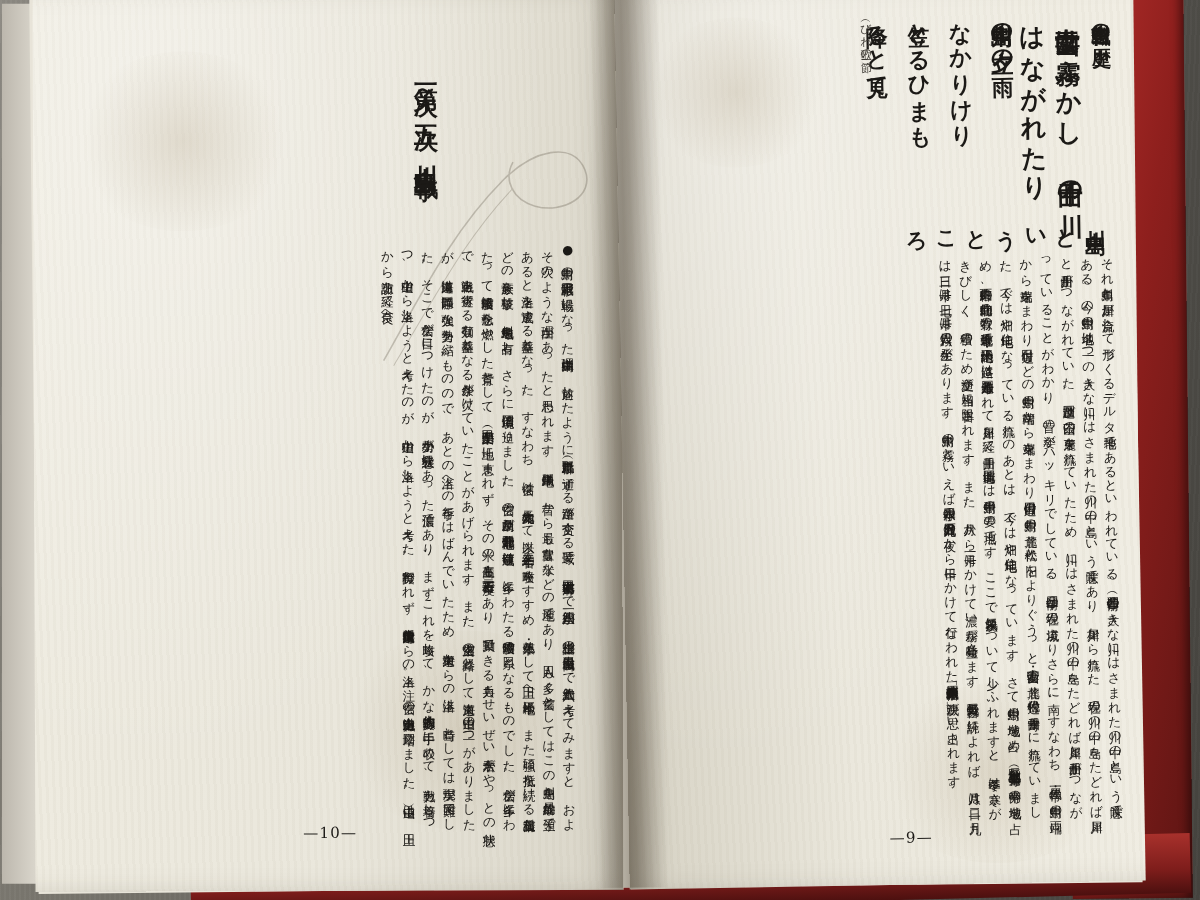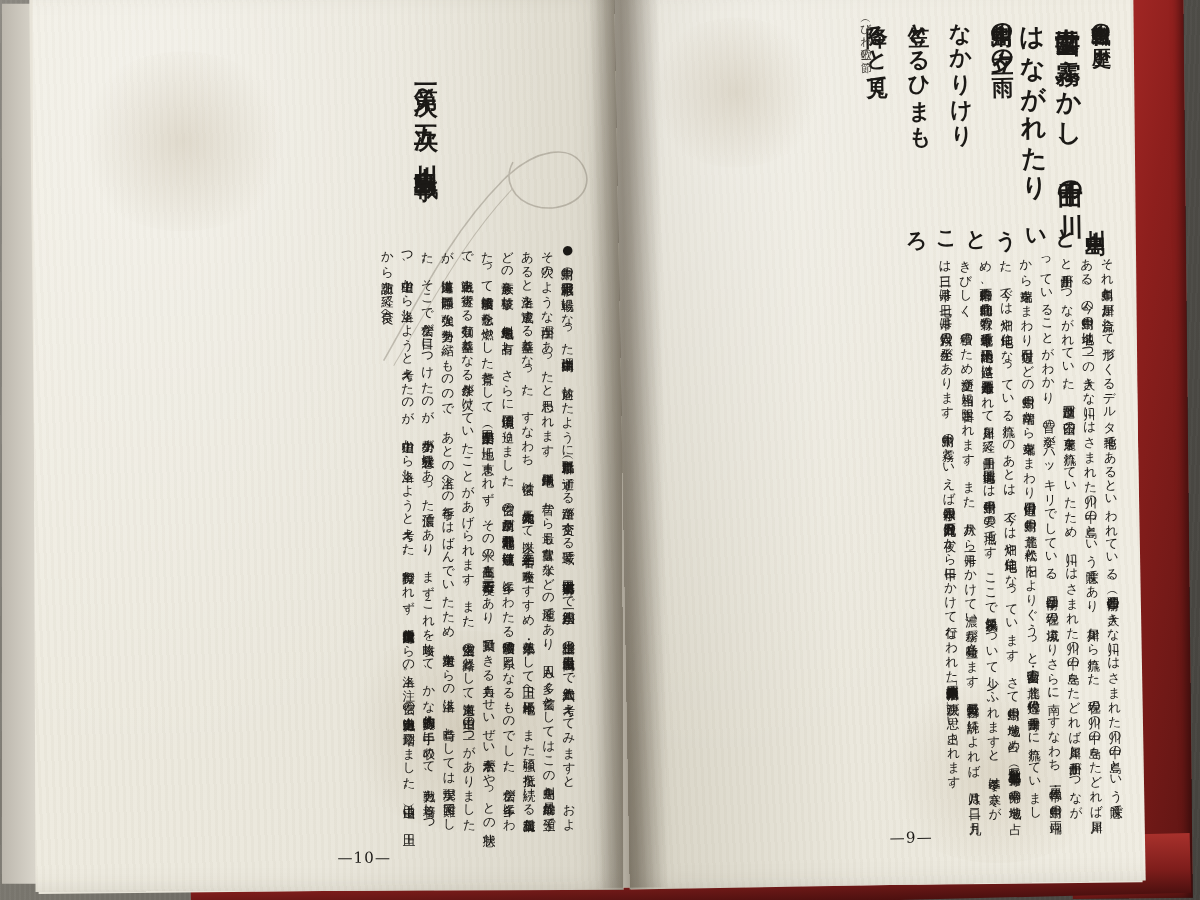--- a/index.html
+++ b/index.html
@@ -225,26 +225,25 @@
     top: 252px;
     width: 520px;
     height: 582px;
     font-size: 12.5px;
     line-height: 1.6;
     text-align: justify;
   }
   .l-pageno {
     position: absolute;
     left: 268px;
-    bottom: 24px;
+    bottom: 49px;
     font-family: "DejaVu Serif", serif;
     font-size: 15px;
     color: #1b1916;
     letter-spacing: .08em;
-    margin-left: 34px;
   }
 
   .dim { color: #3b3731; }
 </style>
 </head>
 <body>
 
 <div id="screen">
   <div class="desk"></div>
   <div class="desk-grain"></div>

